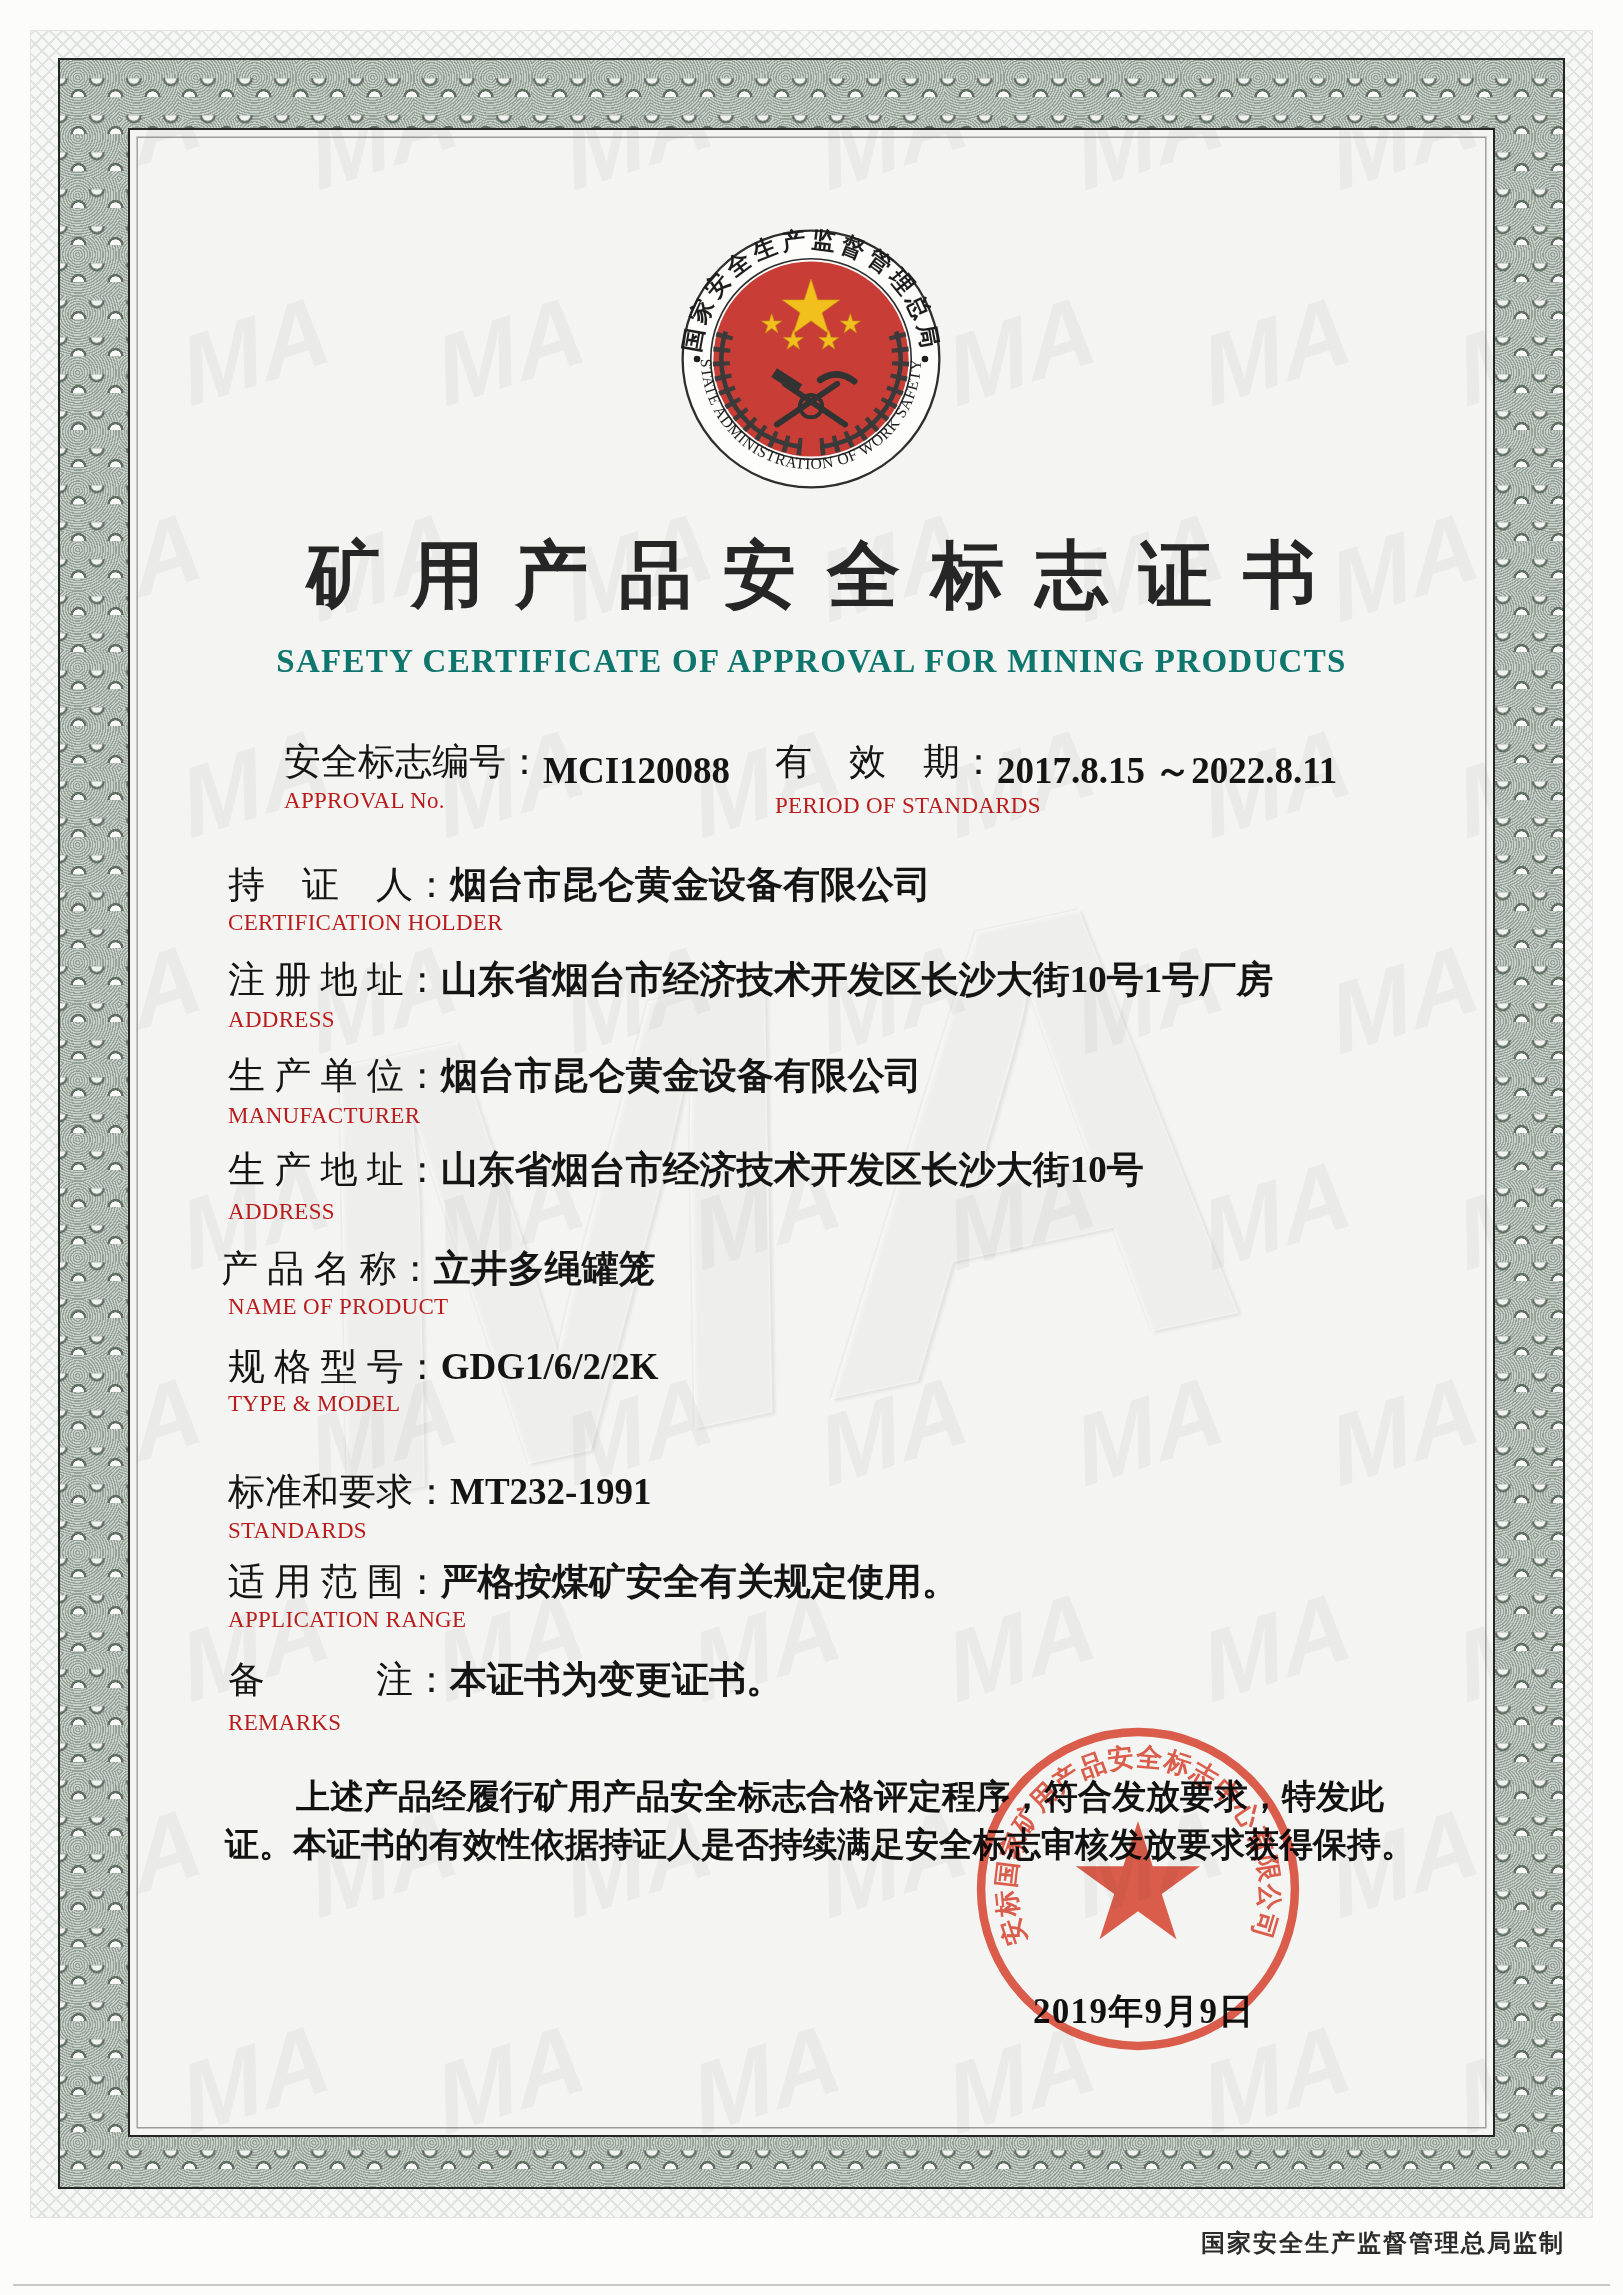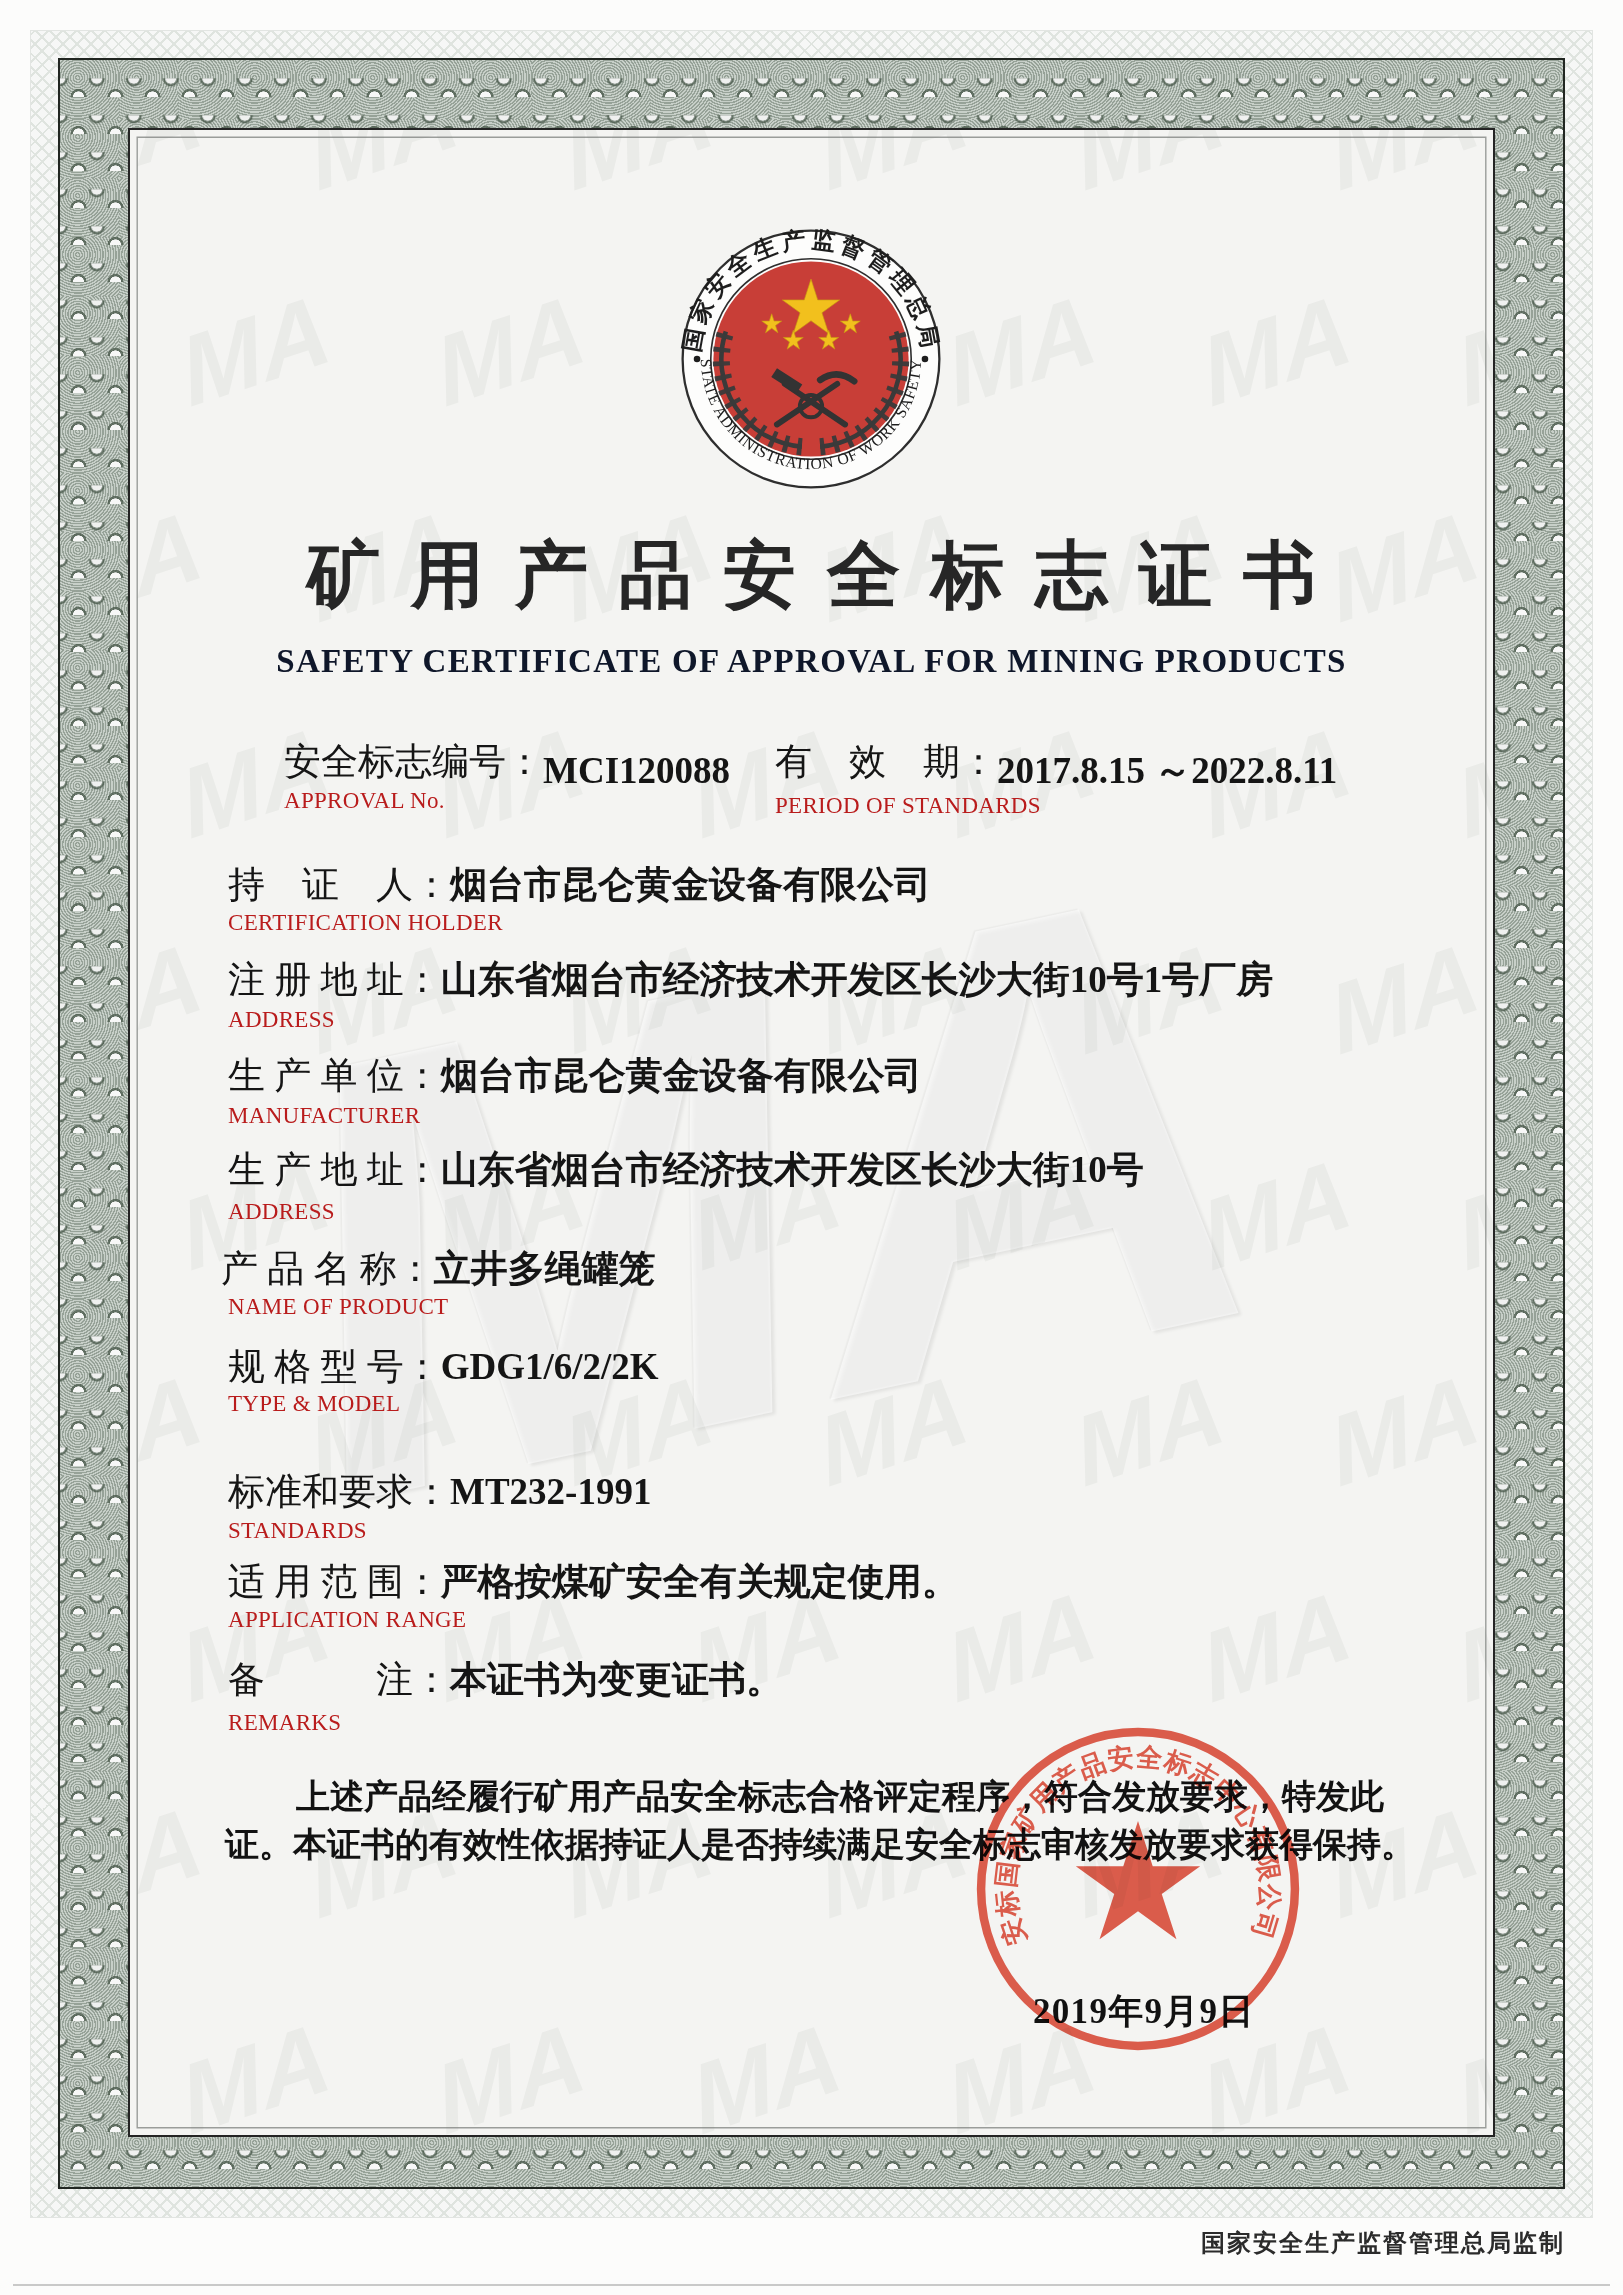--- a/index.html
+++ b/index.html
@@ -32,21 +32,21 @@
   .wm-layer{position:absolute;inset:0;z-index:0;pointer-events:none;}
   .wm-tile{position:absolute;font:italic 900 98px "Liberation Sans","DejaVu Sans",sans-serif;
     color:rgba(120,126,120,0.07);transform:rotate(-18deg) skewX(-6deg);white-space:nowrap;}
   .wm-big{position:absolute;left:151px;top:753px;font:italic 900 622px "Liberation Sans","DejaVu Sans",sans-serif;
     color:rgba(255,255,255,0.55);text-shadow:2.6px 2.6px 3.3px rgba(0,0,0,0.07), -1.3px -1.3px 1.3px rgba(0,0,0,0.04);
     transform:rotate(-12deg);line-height:1;}
   .abs{position:absolute;z-index:2;}
   .title{left:0;right:0;top:397px;text-align:center;font-size:73px;font-weight:bold;
     letter-spacing:31px;text-indent:31px;color:#262626;}
   .subtitle{left:0;right:0;top:513px;text-align:center;font-size:33px;font-weight:bold;
-    letter-spacing:1.3px;color:#0f172a;}
+    letter-spacing:1.3px;color:#0f766e;}
   .zh-row{white-space:nowrap;color:#151515;}
   .zh-label{font-size:37px;font-weight:normal;}
   .zh-value{font-size:37px;font-weight:bold;}
   .drop{position:relative;top:9.2px;}
   .en-label{font-size:23px;color:#b91c1c;letter-spacing:0.3px;z-index:2;position:absolute;}
   .statement{font-size:34px;font-weight:bold;color:#121212;line-height:1.35;white-space:nowrap;}
   .issuer{text-align:center;}
   .issuer-zh{font-size:38px;font-weight:bold;letter-spacing:6.5px;color:#161616;}
   .issuer-en{font-size:26px;color:#1f1f1f;margin-top:6.5px;letter-spacing:0.7px;}
   .date{font-size:35px;font-weight:bold;color:#111;letter-spacing:1.3px;}

